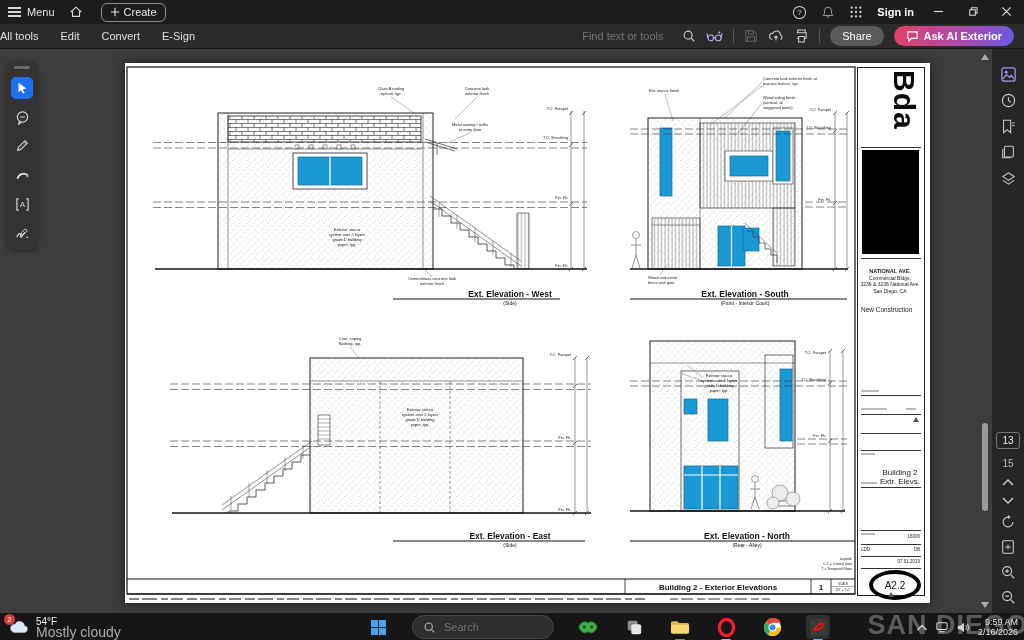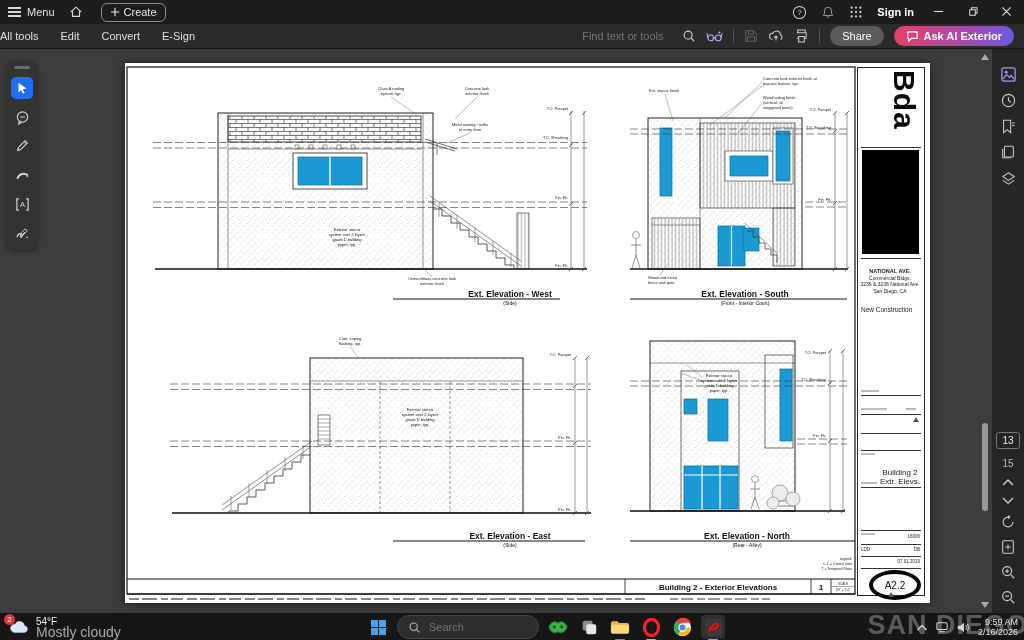--- a/index.html
+++ b/index.html
@@ -52,21 +52,21 @@
   .rail{position:absolute;right:0;top:0;bottom:0;width:32px;background:#262626;display:flex;flex-direction:column;align-items:center;padding-top:14px;gap:4px}
   .ric{width:22px;height:22px;display:flex;align-items:center;justify-content:center;border-radius:4px}
   .rail .bottom{position:absolute;bottom:8px;display:flex;flex-direction:column;align-items:center;gap:9px}
   .pagebox{border:1px solid #777;border-radius:3px;color:#eee;font-size:10px;padding:2px 5px}
   .pagetotal{color:#bbb;font-size:10px}
   .taskbar{height:28px;background:#161616;position:relative;display:flex;align-items:center}
   .weather{position:absolute;left:8px;display:flex;align-items:center;gap:6px}
   .weather .txt{line-height:11px;font-size:10px;color:#eee}
   .weather .txt .sub{color:#aaa;font-size:14px}
   .badge{position:absolute;left:-4px;top:-5px;background:#d83b3b;color:#fff;border-radius:50%;width:11px;height:11px;font-size:8px;display:flex;align-items:center;justify-content:center}
-  .centerbar{position:absolute;left:366px;display:flex;align-items:flex-end;gap:7px}
+  .centerbar{position:absolute;left:366px;display:flex;align-items:flex-end;gap:22px}
   .startbtn{width:24px;height:24px;display:flex;align-items:center;justify-content:center;border-radius:4px}
   .winlogo{display:grid;grid-template-columns:7px 7px;grid-template-rows:7px 7px;gap:1px}
   .winlogo i{background:#4aa3e8}
   .searchpill{display:flex;align-items:center;gap:6px;background:#2e2e2e;border:1px solid #454545;border-radius:13px;height:22px;padding:0 10px;width:120px}
   .searchpill input{background:transparent;border:none;outline:none;color:#bbb;font-size:11px;width:80px;font-family:"Liberation Sans",sans-serif}
   .app{width:24px;height:24px;display:flex;align-items:center;justify-content:center;position:relative;border-radius:4px}
   .app .ind{position:absolute;bottom:-2px;left:7px;width:10px;height:2px;border-radius:2px}
   .app.active{background:#2f2f2f}
   .tray{position:absolute;right:6px;display:flex;align-items:center;gap:7px}
   .clock{text-align:right;font-size:9px;line-height:10px;color:#e8e8e8}

